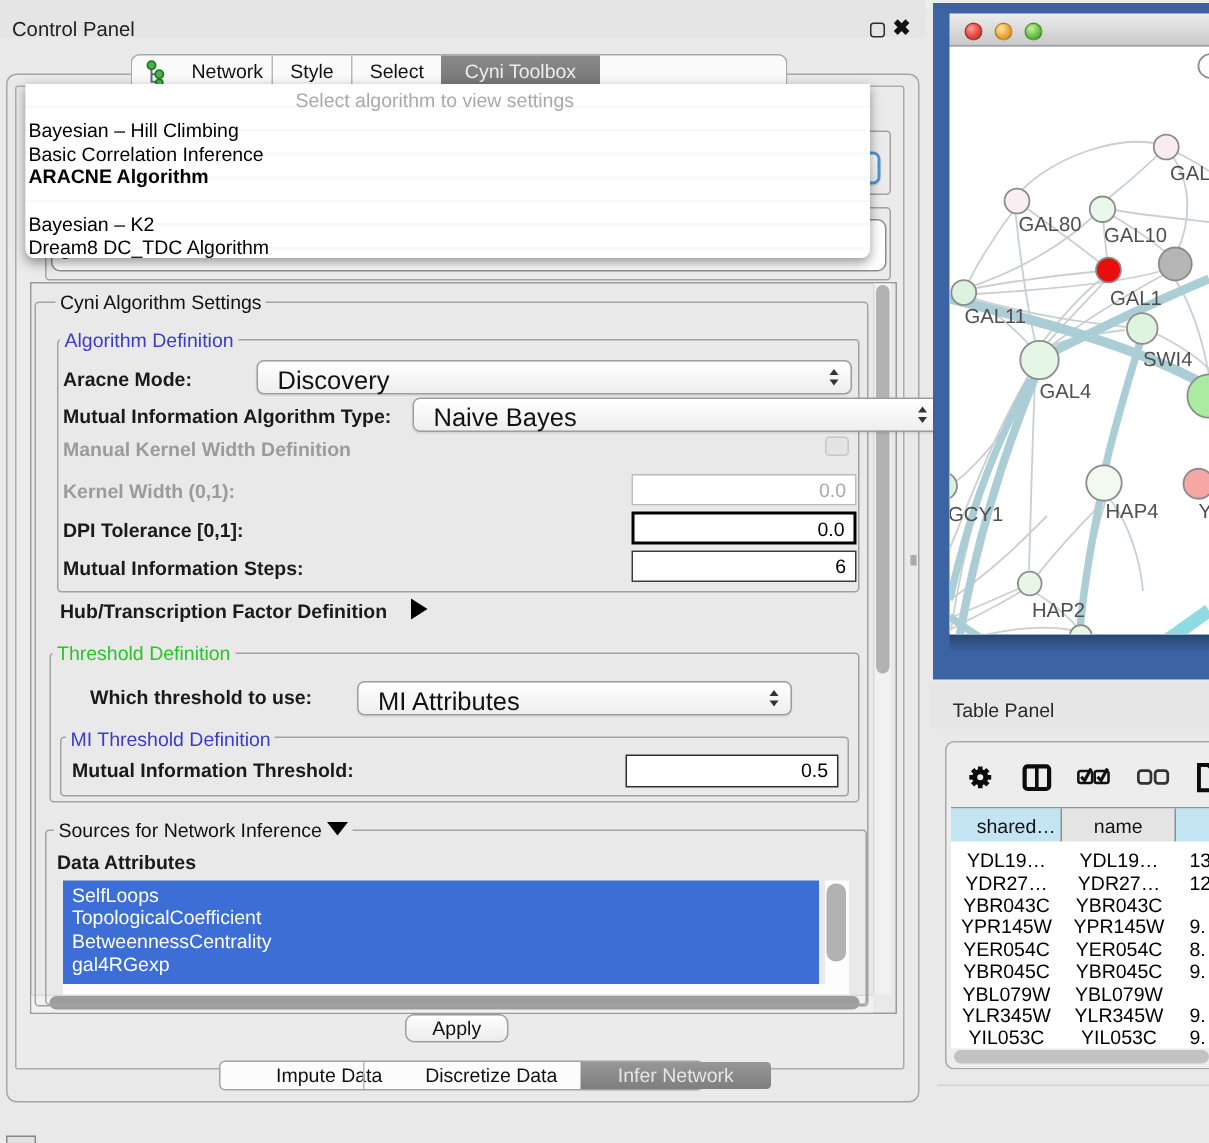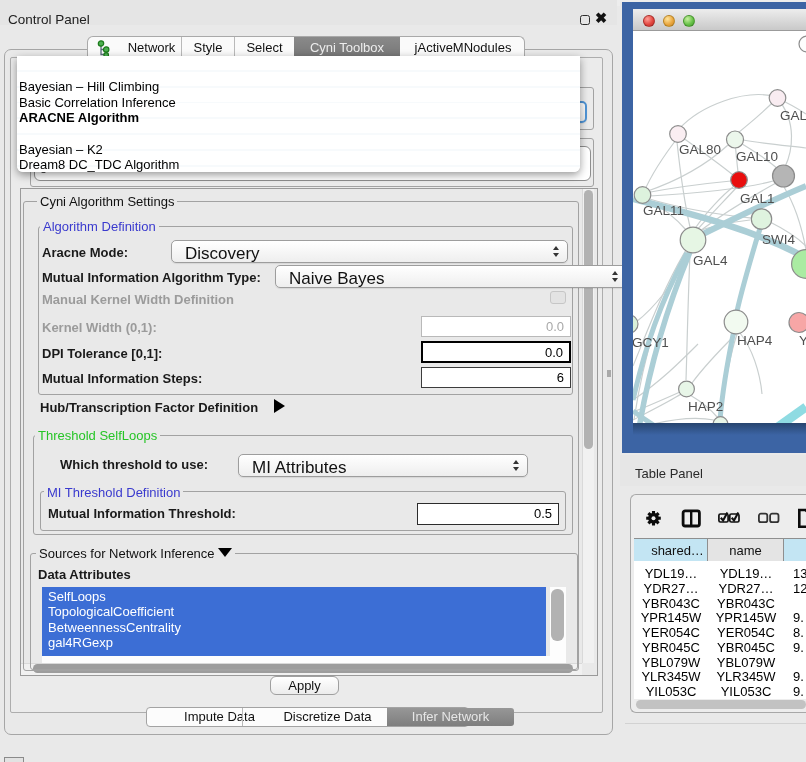--- a/index.html
+++ b/index.html
@@ -85,21 +85,20 @@
       <circle cx="12.2" cy="10.5" r="2.7" fill="#4caf50" stroke="#1c7a1c" stroke-width="1.2"></circle>
       <circle cx="12.2" cy="16" r="2.3" fill="#4caf50" stroke="#1c7a1c" stroke-width="1.2"></circle>
     </svg>
     <span style="margin-left:34px;">Network</span>
   </div>
   <div class="tabsep" style="left:93px;"></div>
   <div class="tabseg" style="left:94px;width:52px;">Style</div>
   <div class="tabsep" style="left:146px;"></div>
   <div class="tabseg" style="left:147px;width:59px;">Select</div>
   <div id="tabdark">Cyni Toolbox</div>
-  <div class="tabseg" style="left:312px;width:126px;">jActiveMNodules</div>
 </div>
 
 <div class="group" style="left:30px;top:87px;width:564px;height:43px;"></div>
 <div class="combo" style="left:340px;top:101px;width:247px;height:22px;border:2px solid #4f94d6;"></div>
 <div class="group" style="left:30px;top:138px;width:564px;height:49px;"></div>
 <div class="abs" style="left:34px;top:146px;width:557px;height:35px;border:1px solid #8e8e8e;border-radius:6px;background:#fff;"></div>
 <div class="abs" style="left:40px;top:158px;font-size:13px;color:#222;">galFiltered sf default node</div>
 
 <div class="abs" id="scrollpane"></div>
 
@@ -142,21 +141,21 @@
 <div class="lbl" style="left:42px;top:346px;">DPI Tolerance [0,1]:</div>
 <div class="field" style="left:421px;top:341px;width:150px;height:22px;border:2px solid #000;color:#000;">0.0</div>
 
 <div class="lbl" style="left:42px;top:371px;">Mutual Information Steps:</div>
 <div class="field" style="left:421px;top:367px;width:150px;height:21px;border:1px solid #3c3c3c;color:#000;">6</div>
 
 <div class="lbl" style="left:40px;top:400px;">Hub/Transcription Factor Definition</div>
 <div class="abs" style="left:274px;top:399px;width:0;height:0;border-top:7px solid transparent;border-bottom:7px solid transparent;border-left:11px solid #000;"></div>
 
 <div class="group" style="left:33px;top:435px;width:540px;height:100px;"></div>
-<div class="gtitle" style="left:35px;top:428px;color:#27c527;">Threshold SelfLoops</div>
+<div class="gtitle" style="left:35px;top:428px;color:#27c527;">Threshold Definition</div>
 
 <div class="lbl" style="left:60px;top:457px;">Which threshold to use:</div>
 <div class="combo" style="left:238px;top:454px;width:290px;height:23px;">
     <span class="ct">MI Attributes</span>
     <span class="spin">
       <span class="up"></span>
       <span class="dn"></span>
     </span>
   </div>
 
@@ -173,20 +172,21 @@
   <div style="top:2px;">SelfLoops</div>
   <div style="top:17px;">TopologicalCoefficient</div>
   <div style="top:33px;">BetweennessCentrality</div>
   <div style="top:48px;">gal4RGexp</div>
 </div>
 <div class="abs" style="left:550px;top:587px;width:16px;height:69px;background:#fdfdfd;"></div>
 <div class="abs" style="left:42px;top:656px;width:524px;height:7px;background:#fdfdfd;"></div>
 <div class="abs" style="left:551px;top:589px;width:13px;height:52px;background:#b2b2b2;border-radius:6px;"></div>
 
 <div class="abs" id="overlay">
+  <div class="hint">Select algorithm to view settings</div>
   <div class="it" style="top:23px;">Bayesian – Hill Climbing</div>
   <div class="it" style="top:39px;">Basic Correlation Inference</div>
   <div class="it b" style="top:54px;">ARACNE Algorithm</div>
   <div class="it" style="top:86px;">Bayesian – K2</div>
   <div class="it" style="top:101px;">Dream8 DC_TDC Algorithm</div>
 </div>
 
 <div class="abs" id="applybtn">Apply</div>
 
 <div class="abs" id="segctl">

